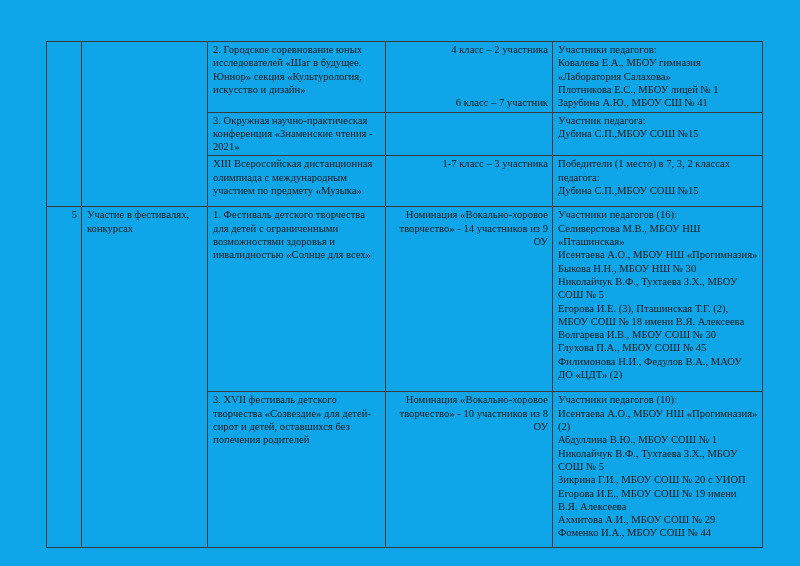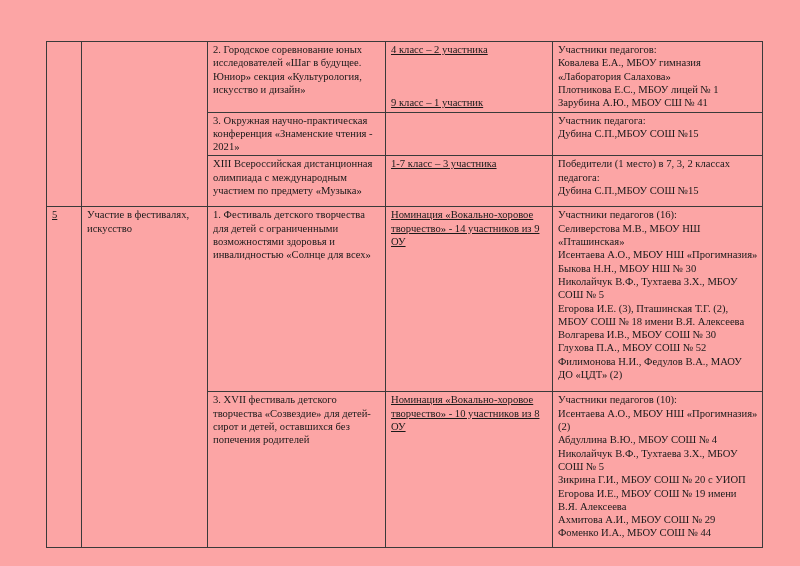--- a/index.html
+++ b/index.html
@@ -1,24 +1,24 @@
 <!DOCTYPE html>
 <html><head>
 <meta charset="utf-8">
 <style>
   html, body { margin:0; padding:0; background:#ffffff; }
   body { width:800px; height:566px; position:relative; overflow:hidden;
          font-family:"Liberation Serif", "DejaVu Serif", serif; color:#1a1a1a; }
-  .page { position:absolute; left:0; top:0; width:800px; height:566px; background:#fca5a5; }
+  .page { position:absolute; left:0; top:0; width:800px; height:566px; background:#0ea5e9; }
   table.doc { position:absolute; left:46px; top:41px; border-collapse:collapse;
               table-layout:fixed; width:716px; font-size:10.6px; line-height:13.3px; }
   table.doc td { border:1.3px solid #3a3a3a; vertical-align:top; padding:1px 4px 2px 5px; }
   col.c1 { width:35px; } col.c2 { width:126px; } col.c3 { width:178px; }
   col.c4 { width:167px; } col.c5 { width:210px; }
-  .center { text-align:left;text-decoration:underline; }
+  .center { text-align:right; }
   .line { display:block; white-space:pre-wrap; }
   .gap { display:block; height:40px; }
   tr.r1 td { height:61px; }
   tr.r2 td { height:39px; }
   tr.r3 td { height:47px; }
   tr.r4 td { height:181px; }
   tr.r5 td { height:152px; }
 </style>
 </head>
 <body>
@@ -36,21 +36,21 @@
 
       <tr class="r1">
         <td rowspan="3"></td>
         <td rowspan="3"></td>
         <td>
           <span>2.  Городское соревнование юных исследователей «Шаг в будущее. Юниор» секция «Культурология, искусство и дизайн»</span>
         </td>
         <td class="center">
           <span class="line">4 класс – 2 участника</span>
           <span class="gap"></span>
-          <span class="line">9 класс – 1 участник</span>
+          <span class="line">6 класс – 7 участник</span>
         </td>
         <td>
           <span class="line">Участники педагогов:</span>
           <span class="line">Ковалева Е.А., МБОУ гимназия «Лаборатория Салахова»</span>
           <span class="line">Плотникова Е.С., МБОУ лицей № 1</span>
           <span class="line">Зарубина А.Ю., МБОУ СШ № 41</span>
         </td>
       </tr>
 
       <tr class="r2">
@@ -77,52 +77,52 @@
           <span class="line">Победители (1 место) в 7, 3, 2 классах педагога:</span>
           <span class="line">Дубина С.П.,МБОУ СОШ №15</span>
         </td>
       </tr>
 
       <tr class="r4">
         <td rowspan="2" class="center">
           <span>5</span>
         </td>
         <td rowspan="2">
-          <span>Участие в фестивалях, искусство</span>
+          <span>Участие в фестивалях, конкурсах</span>
         </td>
         <td>
           <span>1.  Фестиваль детского творчества для детей с ограниченными возможностями здоровья и инвалидностью «Солнце для всех»</span>
         </td>
         <td class="center">
           <span>Номинация «Вокально-хоровое творчество» - 14 участников из 9 ОУ</span>
         </td>
         <td>
           <span class="line">Участники педагогов (16):</span>
           <span class="line">Селиверстова М.В., МБОУ НШ «Пташинская»</span>
           <span class="line">Исентаева А.О., МБОУ НШ «Прогимназия»</span>
           <span class="line">Быкова Н.Н., МБОУ НШ № 30</span>
           <span class="line">Николайчук В.Ф., Тухтаева З.Х., МБОУ СОШ № 5</span>
           <span class="line">Егорова И.Е. (3), Пташинская Т.Г. (2), МБОУ СОШ № 18 имени В.Я. Алексеева</span>
           <span class="line">Волгарева И.В., МБОУ СОШ № 30</span>
-          <span class="line">Глухова П.А., МБОУ СОШ № 52</span>
+          <span class="line">Глухова П.А., МБОУ СОШ № 45</span>
           <span class="line">Филимонова Н.И., Федулов В.А., МАОУ ДО «ЦДТ» (2)</span>
         </td>
       </tr>
 
       <tr class="r5">
         <td>
           <span>3.  XVII фестиваль детского творчества «Созвездие» для детей-сирот и детей, оставшихся без попечения родителей</span>
         </td>
         <td class="center">
           <span>Номинация «Вокально-хоровое творчество» - 10 участников из 8 ОУ</span>
         </td>
         <td>
           <span class="line">Участники педагогов (10):</span>
           <span class="line">Исентаева А.О., МБОУ НШ «Прогимназия» (2)</span>
-          <span class="line">Абдуллина В.Ю., МБОУ СОШ № 4</span>
+          <span class="line">Абдуллина В.Ю., МБОУ СОШ № 1</span>
           <span class="line">Николайчук В.Ф., Тухтаева З.Х., МБОУ СОШ № 5</span>
           <span class="line">Зикрина Г.И., МБОУ СОШ № 20 с УИОП</span>
           <span class="line">Егорова И.Е., МБОУ СОШ № 19 имени В.Я. Алексеева</span>
           <span class="line">Ахмитова А.И., МБОУ СОШ № 29</span>
           <span class="line">Фоменко И.А., МБОУ СОШ № 44</span>
         </td>
       </tr>
     </tbody>
   </table>
 </div>

